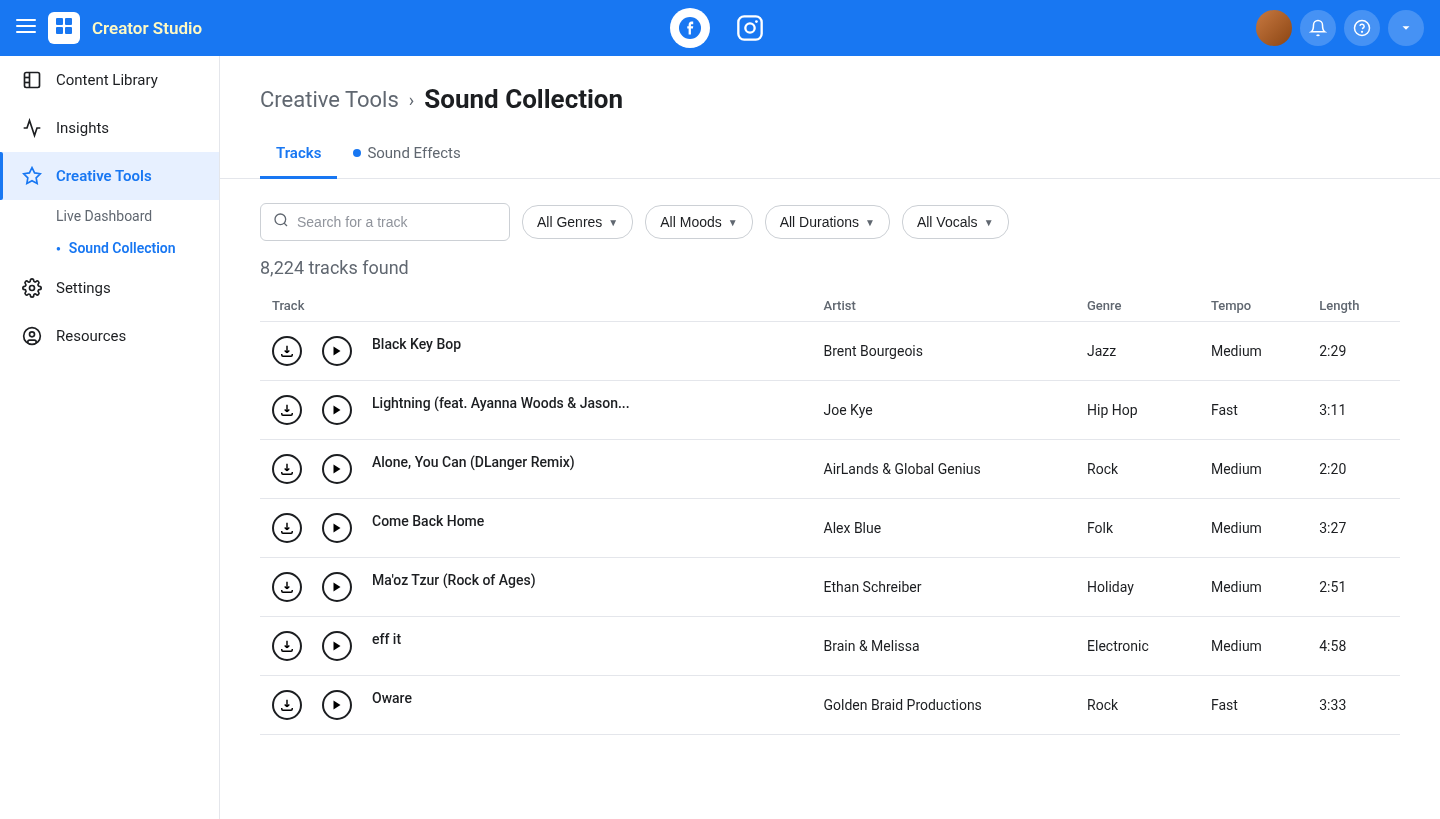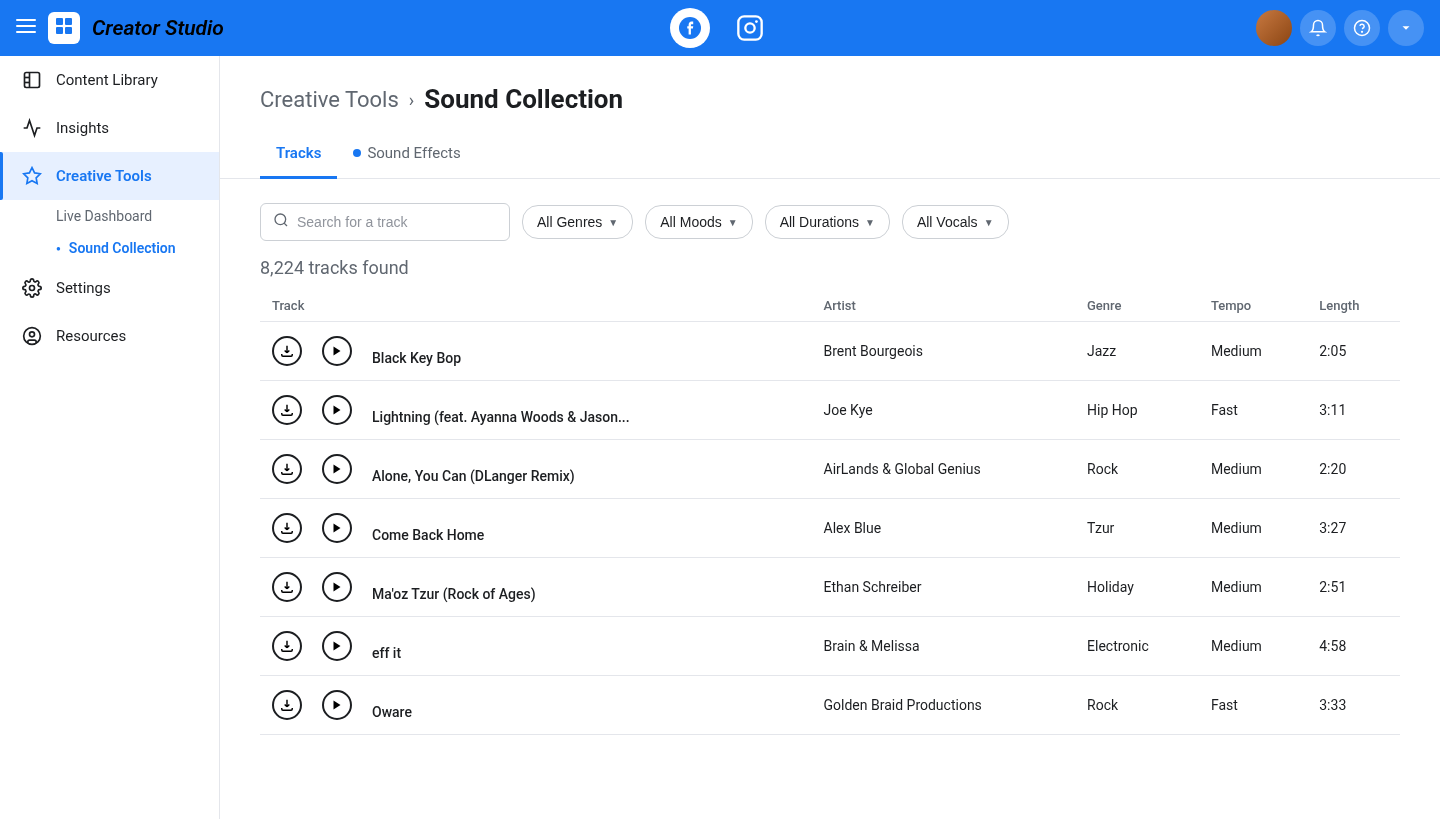--- a/index.html
+++ b/index.html
@@ -12,21 +12,21 @@
       display: flex;
       align-items: center;
       padding: 0 16px;
       flex-shrink: 0;
       position: relative;
     }
     .topbar-left { display: flex; align-items: center; gap: 12px; }
     .hamburger { color: white; font-size: 20px; cursor: pointer; }
     .topbar-logo { width: 32px; height: 32px; background: white; border-radius: 6px; display: flex; align-items: center; justify-content: center; }
     .topbar-logo-icon { color: #1877f2; font-size: 18px; font-weight: bold; }
-    .topbar-title { color: #000000; font-size: 21px; font-weight: 600; font-style: italic; }
+    .topbar-title { color: #fef9c3; font-size: 17px; font-weight: 600; }
 
     .topbar-center { position: absolute; left: 50%; transform: translateX(-50%); display: flex; align-items: center; gap: 20px; }
     .platform-icon { width: 40px; height: 40px; border-radius: 50%; background: white; display: flex; align-items: center; justify-content: center; cursor: pointer; }
     .platform-icon.active { background: white; }
     .platform-icon svg { width: 22px; height: 22px; }
     .platform-icon-instagram { width: 40px; height: 40px; display: flex; align-items: center; justify-content: center; cursor: pointer; }
     .platform-icon-instagram svg { width: 28px; height: 28px; fill: white; }
 
     .topbar-right { margin-left: auto; display: flex; align-items: center; gap: 8px; }
     .topbar-avatar { width: 36px; height: 36px; border-radius: 50%; background: #8b4513; overflow: hidden; cursor: pointer; }
@@ -77,21 +77,21 @@
     .filter-arrow { font-size: 10px; color: #606770; }
 
     .tracks-count { font-size: 18px; color: #606770; margin-bottom: 12px; }
 
     
     .tracks-table { width: 100%; border-collapse: collapse; }
     .tracks-table th { text-align: left; font-size: 13px; color: #606770; font-weight: 500; padding: 8px 12px; border-bottom: 1px solid #e4e6eb; }
     .tracks-table td { padding: 14px 12px; font-size: 14px; color: #1c1e21; border-bottom: 1px solid #e4e6eb; vertical-align: middle; }
     .track-action-btn { width: 30px; height: 30px; border-radius: 50%; border: 2px solid #1c1e21; display: flex; align-items: center; justify-content: center; cursor: pointer; background: transparent; flex-shrink: 0; }
     .track-name { font-weight: 500; font-size: 14px; }
-    .track-cell { display: flex; align-items: flex-end; gap: 20px; }
+    .track-cell { display: flex; align-items: flex-start; gap: 20px; }
   </style>
 </head>
 <body>
 
 <div class="topbar">
   <div class="topbar-left">
     <div class="hamburger">
       <svg width="20" height="20" viewBox="0 0 20 20" fill="white">
           <rect y="3" width="20" height="2" rx="1"></rect>
           <rect y="9" width="20" height="2" rx="1"></rect>
@@ -293,21 +293,21 @@
             <svg width="12" height="12" viewBox="0 0 24 24" fill="currentColor">
                       <polygon points="5 3 19 12 5 21 5 3"></polygon>
                     </svg>
           </button>
           <span class="track-name">Black Key Bop</span>
         </div>
       </td>
       <td>Brent Bourgeois</td>
       <td>Jazz</td>
       <td>Medium</td>
-      <td>2:05</td>
+      <td>2:29</td>
     </tr>
             <tr>
       <td>
         <div class="track-cell">
           <button class="track-action-btn" title="Download">
             <svg width="14" height="14" viewBox="0 0 24 24" fill="none" stroke="currentColor" stroke-width="2.5">
                       <path d="M12 3v12m0 0l-4-4m4 4l4-4"></path>
                       <path d="M3 17v2a2 2 0 0 0 2 2h14a2 2 0 0 0 2-2v-2"></path>
                     </svg>
           </button>
@@ -357,21 +357,21 @@
           </button>
           <button class="track-action-btn" title="Play">
             <svg width="12" height="12" viewBox="0 0 24 24" fill="currentColor">
                       <polygon points="5 3 19 12 5 21 5 3"></polygon>
                     </svg>
           </button>
           <span class="track-name">Come Back Home</span>
         </div>
       </td>
       <td>Alex Blue</td>
-      <td>Tzur</td>
+      <td>Folk</td>
       <td>Medium</td>
       <td>3:27</td>
     </tr>
             <tr>
       <td>
         <div class="track-cell">
           <button class="track-action-btn" title="Download">
             <svg width="14" height="14" viewBox="0 0 24 24" fill="none" stroke="currentColor" stroke-width="2.5">
                       <path d="M12 3v12m0 0l-4-4m4 4l4-4"></path>
                       <path d="M3 17v2a2 2 0 0 0 2 2h14a2 2 0 0 0 2-2v-2"></path>

